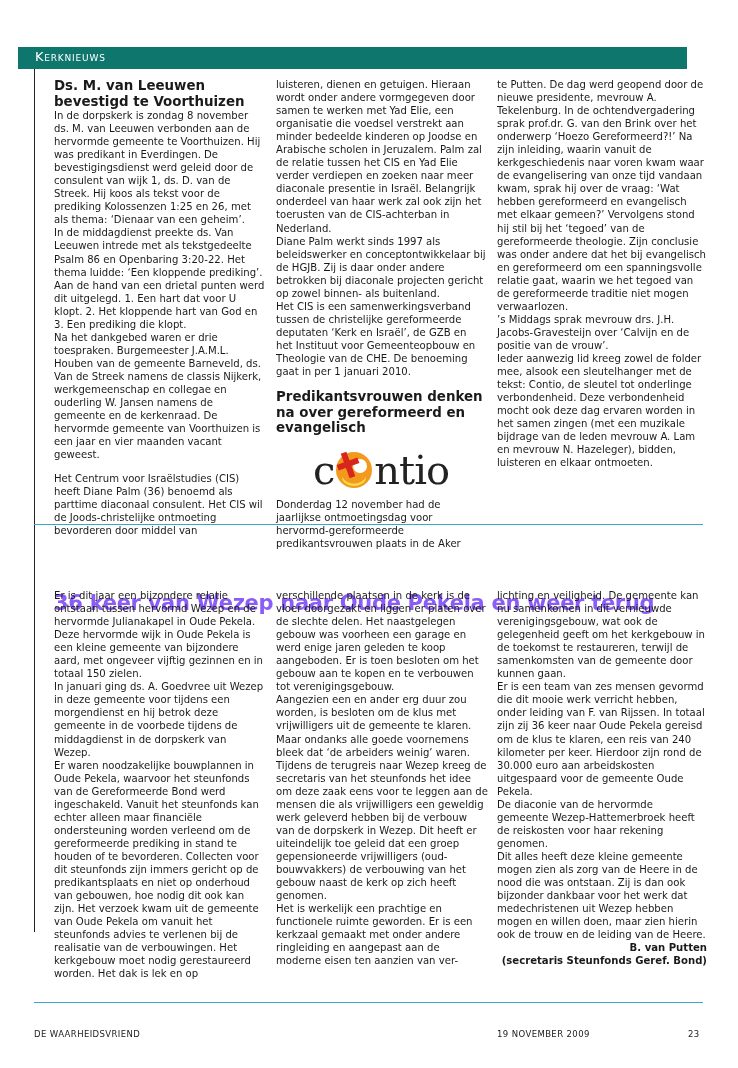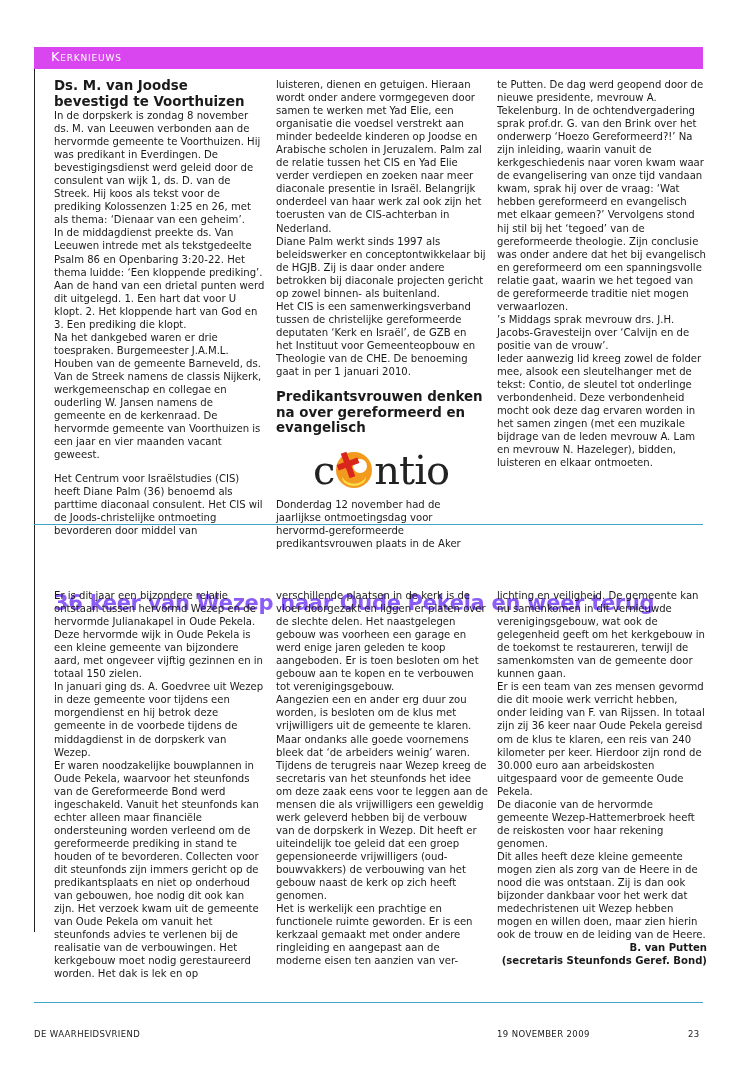--- a/index.html
+++ b/index.html
@@ -1,19 +1,19 @@
 <!DOCTYPE html>
 <html><head>
 <meta charset="utf-8">
 <style>
   html, body { margin:0; padding:0; background:#ffffff; }
   body { width:738px; height:1068px; position:relative; overflow:hidden;
          font-family:"DejaVu Sans", sans-serif; color:#1a1a1a; }
   .left-rule { position:absolute; left:34px; top:62px; width:1px; height:870px; background:#222; }
-  .section-bar { position:absolute; left:34px; top:47px; width:669px; height:22px; background:#d946ef; }
+  .section-bar { position:absolute; left:18px; top:47px; width:669px; height:22px; background:#0f766e; }
   .section-bar span { position:absolute; left:17px; top:2px; color:#fff; font-size:13px; letter-spacing:0.8px; font-variant:small-caps; font-weight:normal; }
   .col { position:absolute; font-size:10.1px; line-height:13.05px; }
   .col p { margin:0; }
   .col h2 { margin:0; font-size:13.4px; line-height:15.5px; font-weight:bold; }
   .c1 { left:54px; top:78px; width:212px; }
   .c2 { left:276px; top:78px; width:210px; }
   .c3 { left:497px; top:78px; width:210px; }
   .gap { height:11px; }
   .logo { display:flex; align-items:center; justify-content:center; margin:12px 0 6px 0; height:44px; }
   .logo .txt { font-family:"DejaVu Serif", serif; font-size:40px; color:#222; letter-spacing:-1px; line-height:40px; }
@@ -28,21 +28,21 @@
 </head>
 <body>
 
 <div class="left-rule"></div>
 
 <div class="section-bar">
   <span>Kerknieuws</span>
 </div>
 
 <div class="col c1">
-  <h2>Ds. M. van Joodse bevestigd te Voorthuizen</h2>
+  <h2>Ds. M. van Leeuwen bevestigd te Voorthuizen</h2>
   <p>In de dorpskerk is zondag 8 november ds. M. van Leeuwen verbonden aan de hervormde gemeente te Voorthuizen. Hij was predikant in Everdingen. De bevestigingsdienst werd geleid door de consulent van wijk 1, ds. D. van de Streek. Hij koos als tekst voor de prediking Kolossenzen 1:25 en 26, met als thema: ‘Dienaar van een geheim’.</p>
   <p>In de middagdienst preekte ds. Van Leeuwen intrede met als tekstgedeelte Psalm 86 en Openbaring 3:20-22. Het thema luidde: ‘Een kloppende prediking’. Aan de hand van een drietal punten werd dit uitgelegd. 1. Een hart dat voor U klopt. 2. Het kloppende hart van God en 3. Een prediking die klopt.</p>
   <p>Na het dankgebed waren er drie toespraken. Burgemeester J.A.M.L. Houben van de gemeente Barneveld, ds. Van de Streek namens de classis Nijkerk, werkgemeenschap en collegae en ouderling W. Jansen namens de gemeente en de kerkenraad. De hervormde gemeente van Voorthuizen is een jaar en vier maanden vacant geweest.</p>
   <div class="gap"></div>
   <p>Het Centrum voor Israëlstudies (CIS) heeft Diane Palm (36) benoemd als parttime diaconaal consulent. Het CIS wil de Joods-christelijke ontmoeting bevorderen door middel van</p>
 </div>
 
 <div class="col c2">
   <p>luisteren, dienen en getuigen. Hieraan wordt onder andere vormgegeven door samen te werken met Yad Elie, een organisatie die voedsel verstrekt aan minder bedeelde kinderen op Joodse en Arabische scholen in Jeruzalem. Palm zal de relatie tussen het CIS en Yad Elie verder verdiepen en zoeken naar meer diaconale presentie in Israël. Belangrijk onderdeel van haar werk zal ook zijn het toerusten van de CIS-achterban in Nederland.</p>
   <p>Diane Palm werkt sinds 1997 als beleidswerker en conceptontwikkelaar bij de HGJB. Zij is daar onder andere betrokken bij diaconale projecten gericht op zowel binnen- als buitenland.</p>

